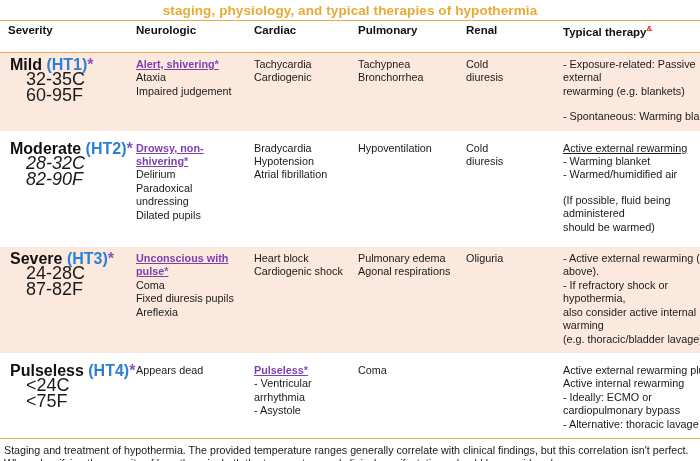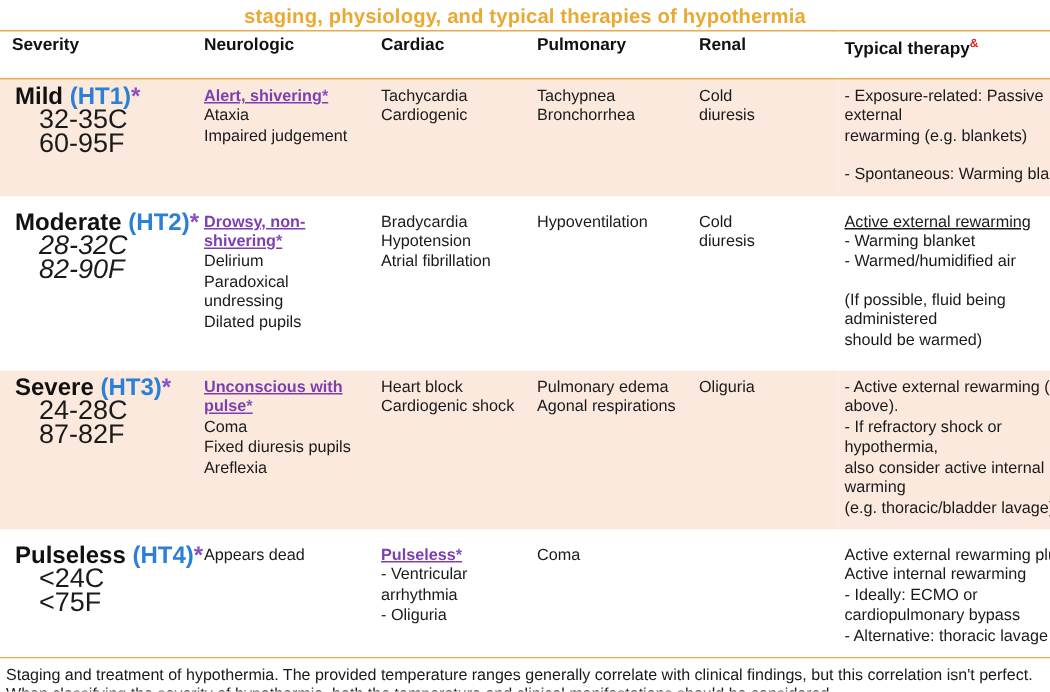--- a/index.html
+++ b/index.html
@@ -291,21 +291,21 @@
         </td>
         <td class="c2">
           <div class="cell">
             <div class="">Appears dead</div>
           </div>
         </td>
         <td class="c3">
           <div class="cell">
             <div class="lead">Pulseless<span class="st">*</span></div>
             <div class=""> - Ventricular arrhythmia</div>
-            <div class=""> - Oliguria</div>
+            <div class=""> - Asystole</div>
           </div>
         </td>
         <td class="c4">
           <div class="cell">
             <div class="">Coma</div>
           </div>
         </td>
         <td class="c5">
           <div class="cell"></div>
         </td>

